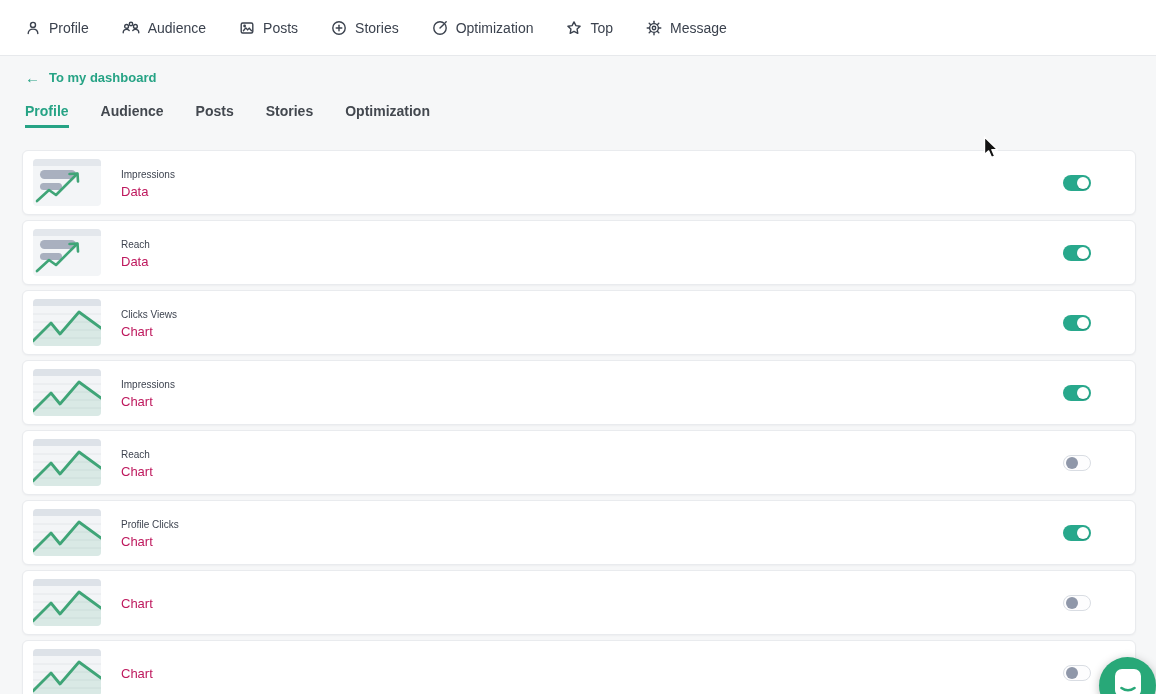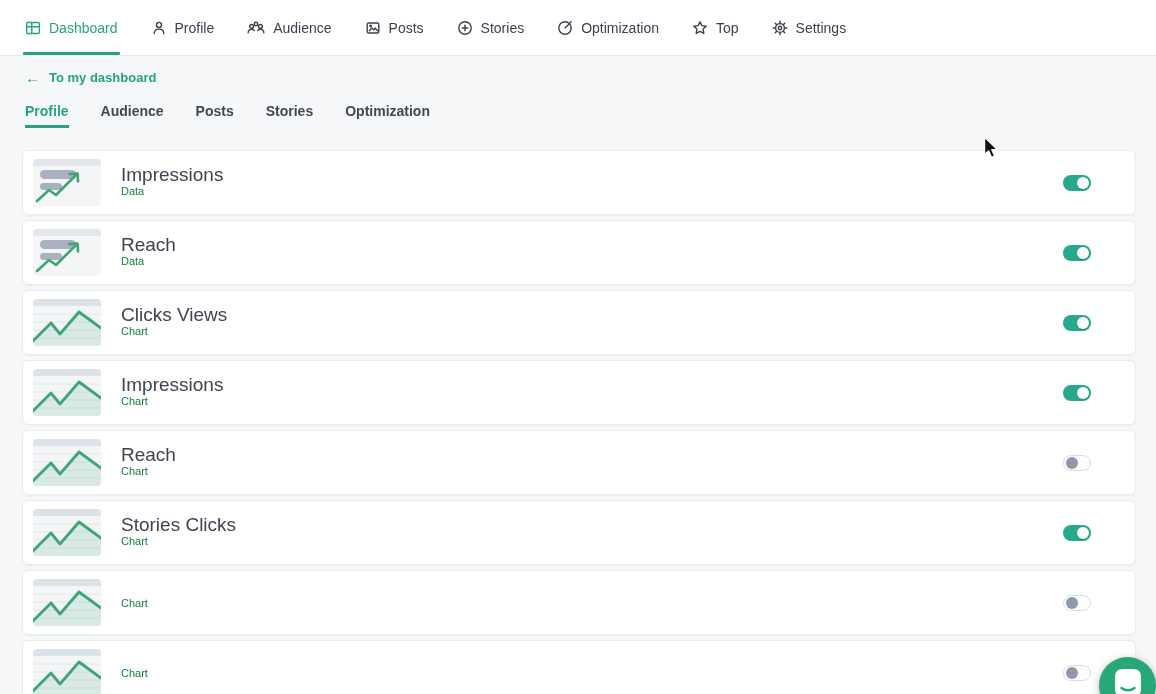--- a/index.html
+++ b/index.html
@@ -40,53 +40,41 @@
   .cards{margin:22px 20px 0 22px;width:1114px;}
   .card{
     height:65px;box-sizing:border-box;background:#ffffff;
     border:1px solid #e9ebee;border-radius:6px;margin-bottom:5px;
     display:flex;align-items:center;padding:0 44px 0 10px;
     box-shadow:0 1px 2px rgba(25,35,55,.04);
   }
   .thumb{width:68px;height:47px;border-radius:4px;overflow:hidden;flex:none;}
   .thumb svg{display:block;}
   .card-text{margin-left:20px;flex:1;min-width:0;}
-  .card-title{font-size:19px;color:#3e4450;line-height:16px;}
-  .card-sub{font-size:11px;color:#15803d;line-height:15px;margin-top:1px;}
+  .card-title{font-size:10px;color:#3e4450;line-height:16px;}
+  .card-sub{font-size:13px;color:#be185d;line-height:15px;margin-top:1px;}
   
   .toggle{width:28px;height:16px;border-radius:9px;position:relative;flex:none;cursor:pointer;}
   .toggle.on{background:#28a88c;}
   .toggle.on .knob{position:absolute;top:2px;right:2px;width:12px;height:12px;border-radius:50%;background:#fff;box-shadow:0 1px 1px rgba(0,0,0,.15);}
   .toggle.off{background:#fdfdfe;border:1px solid #d9dde3;box-sizing:border-box;}
   .toggle.off .knob{position:absolute;top:1px;left:2px;width:12px;height:12px;border-radius:50%;background:#8f97a9;}
   
   .chat-bubble{
     position:absolute;left:1099px;top:657px;width:57px;height:57px;border-radius:50%;
     background:#28a878;display:flex;align-items:center;justify-content:center;
     box-shadow:0 2px 10px rgba(0,0,0,.25);cursor:pointer;
   }
   
   .cursor{position:absolute;left:983px;top:136px;pointer-events:none;}
 </style>
 </head>
 <body>
 
 <div class="navbar">
-  <div class="nav-item active">
-    <span class="nav-icon">
-        <svg width="16" height="16" viewBox="0 0 16 16">
-          <g stroke="currentColor" stroke-width="1.4" fill="none" stroke-linecap="round" stroke-linejoin="round">
-            <rect x="1.7" y="2.5" width="12.6" height="11" rx="1"></rect>
-            <line x1="1.7" y1="6.8" x2="14.3" y2="6.8"></line>
-            <line x1="6.8" y1="2.5" x2="6.8" y2="13.5"></line>
-          </g>
-        </svg>
-      </span>
-    <span class="nav-label">Dashboard</span>
-  </div>
 
   <div class="nav-item">
     <span class="nav-icon">
         <svg width="16" height="16" viewBox="0 0 16 16">
           <g stroke="currentColor" stroke-width="1.4" fill="none" stroke-linecap="round" stroke-linejoin="round">
             <circle cx="8" cy="4.9" r="2.5"></circle>
             <path d="M3.2,13.6 c0,-3 2.1,-4.5 4.8,-4.5 s4.8,1.5 4.8,4.5"></path>
           </g>
         </svg>
       </span>
@@ -168,21 +156,21 @@
             <line x1="8" y1="12.7" x2="8" y2="14.8"></line>
             <line x1="1.2" y1="8" x2="3.3" y2="8"></line>
             <line x1="12.7" y1="8" x2="14.8" y2="8"></line>
             <line x1="3.2" y1="3.2" x2="4.7" y2="4.7"></line>
             <line x1="11.3" y1="11.3" x2="12.8" y2="12.8"></line>
             <line x1="3.2" y1="12.8" x2="4.7" y2="11.3"></line>
             <line x1="11.3" y1="4.7" x2="12.8" y2="3.2"></line>
           </g>
         </svg>
       </span>
-    <span class="nav-label">Settings</span>
+    <span class="nav-label">Message</span>
   </div>
 </div>
 
 <div>
   <span class="back-link">
     <span class="arrow">←</span>
     <span>To my dashboard</span>
   </span>
 </div>
 
@@ -324,21 +312,21 @@
             <line x1="0" y1="15" x2="68" y2="15"></line>
             <line x1="0" y1="23" x2="68" y2="23"></line>
             <line x1="0" y1="31" x2="68" y2="31"></line>
             <line x1="0" y1="39" x2="68" y2="39"></line>
           </g>
           <path d="M0,42 L18,24 L27,35 L46,13 L68,29 L68,47 L0,47 Z" fill="rgba(63,165,119,0.14)"></path>
           <polyline points="0,42 18,24 27,35 46,13 68,29" stroke="#3fa577" stroke-width="2.8" fill="none" stroke-linejoin="round" stroke-linecap="round"></polyline>
         </svg>
       </div>
     <div class="card-text">
-      <div class="card-title">Stories Clicks</div>
+      <div class="card-title">Profile Clicks</div>
       <div class="card-sub">Chart</div>
     </div>
     <div class="toggle on">
         <span class="knob"></span>
       </div>
   </div>
 
   <div class="card">
     <div class="thumb">
         <svg width="68" height="47" viewBox="0 0 68 47">

